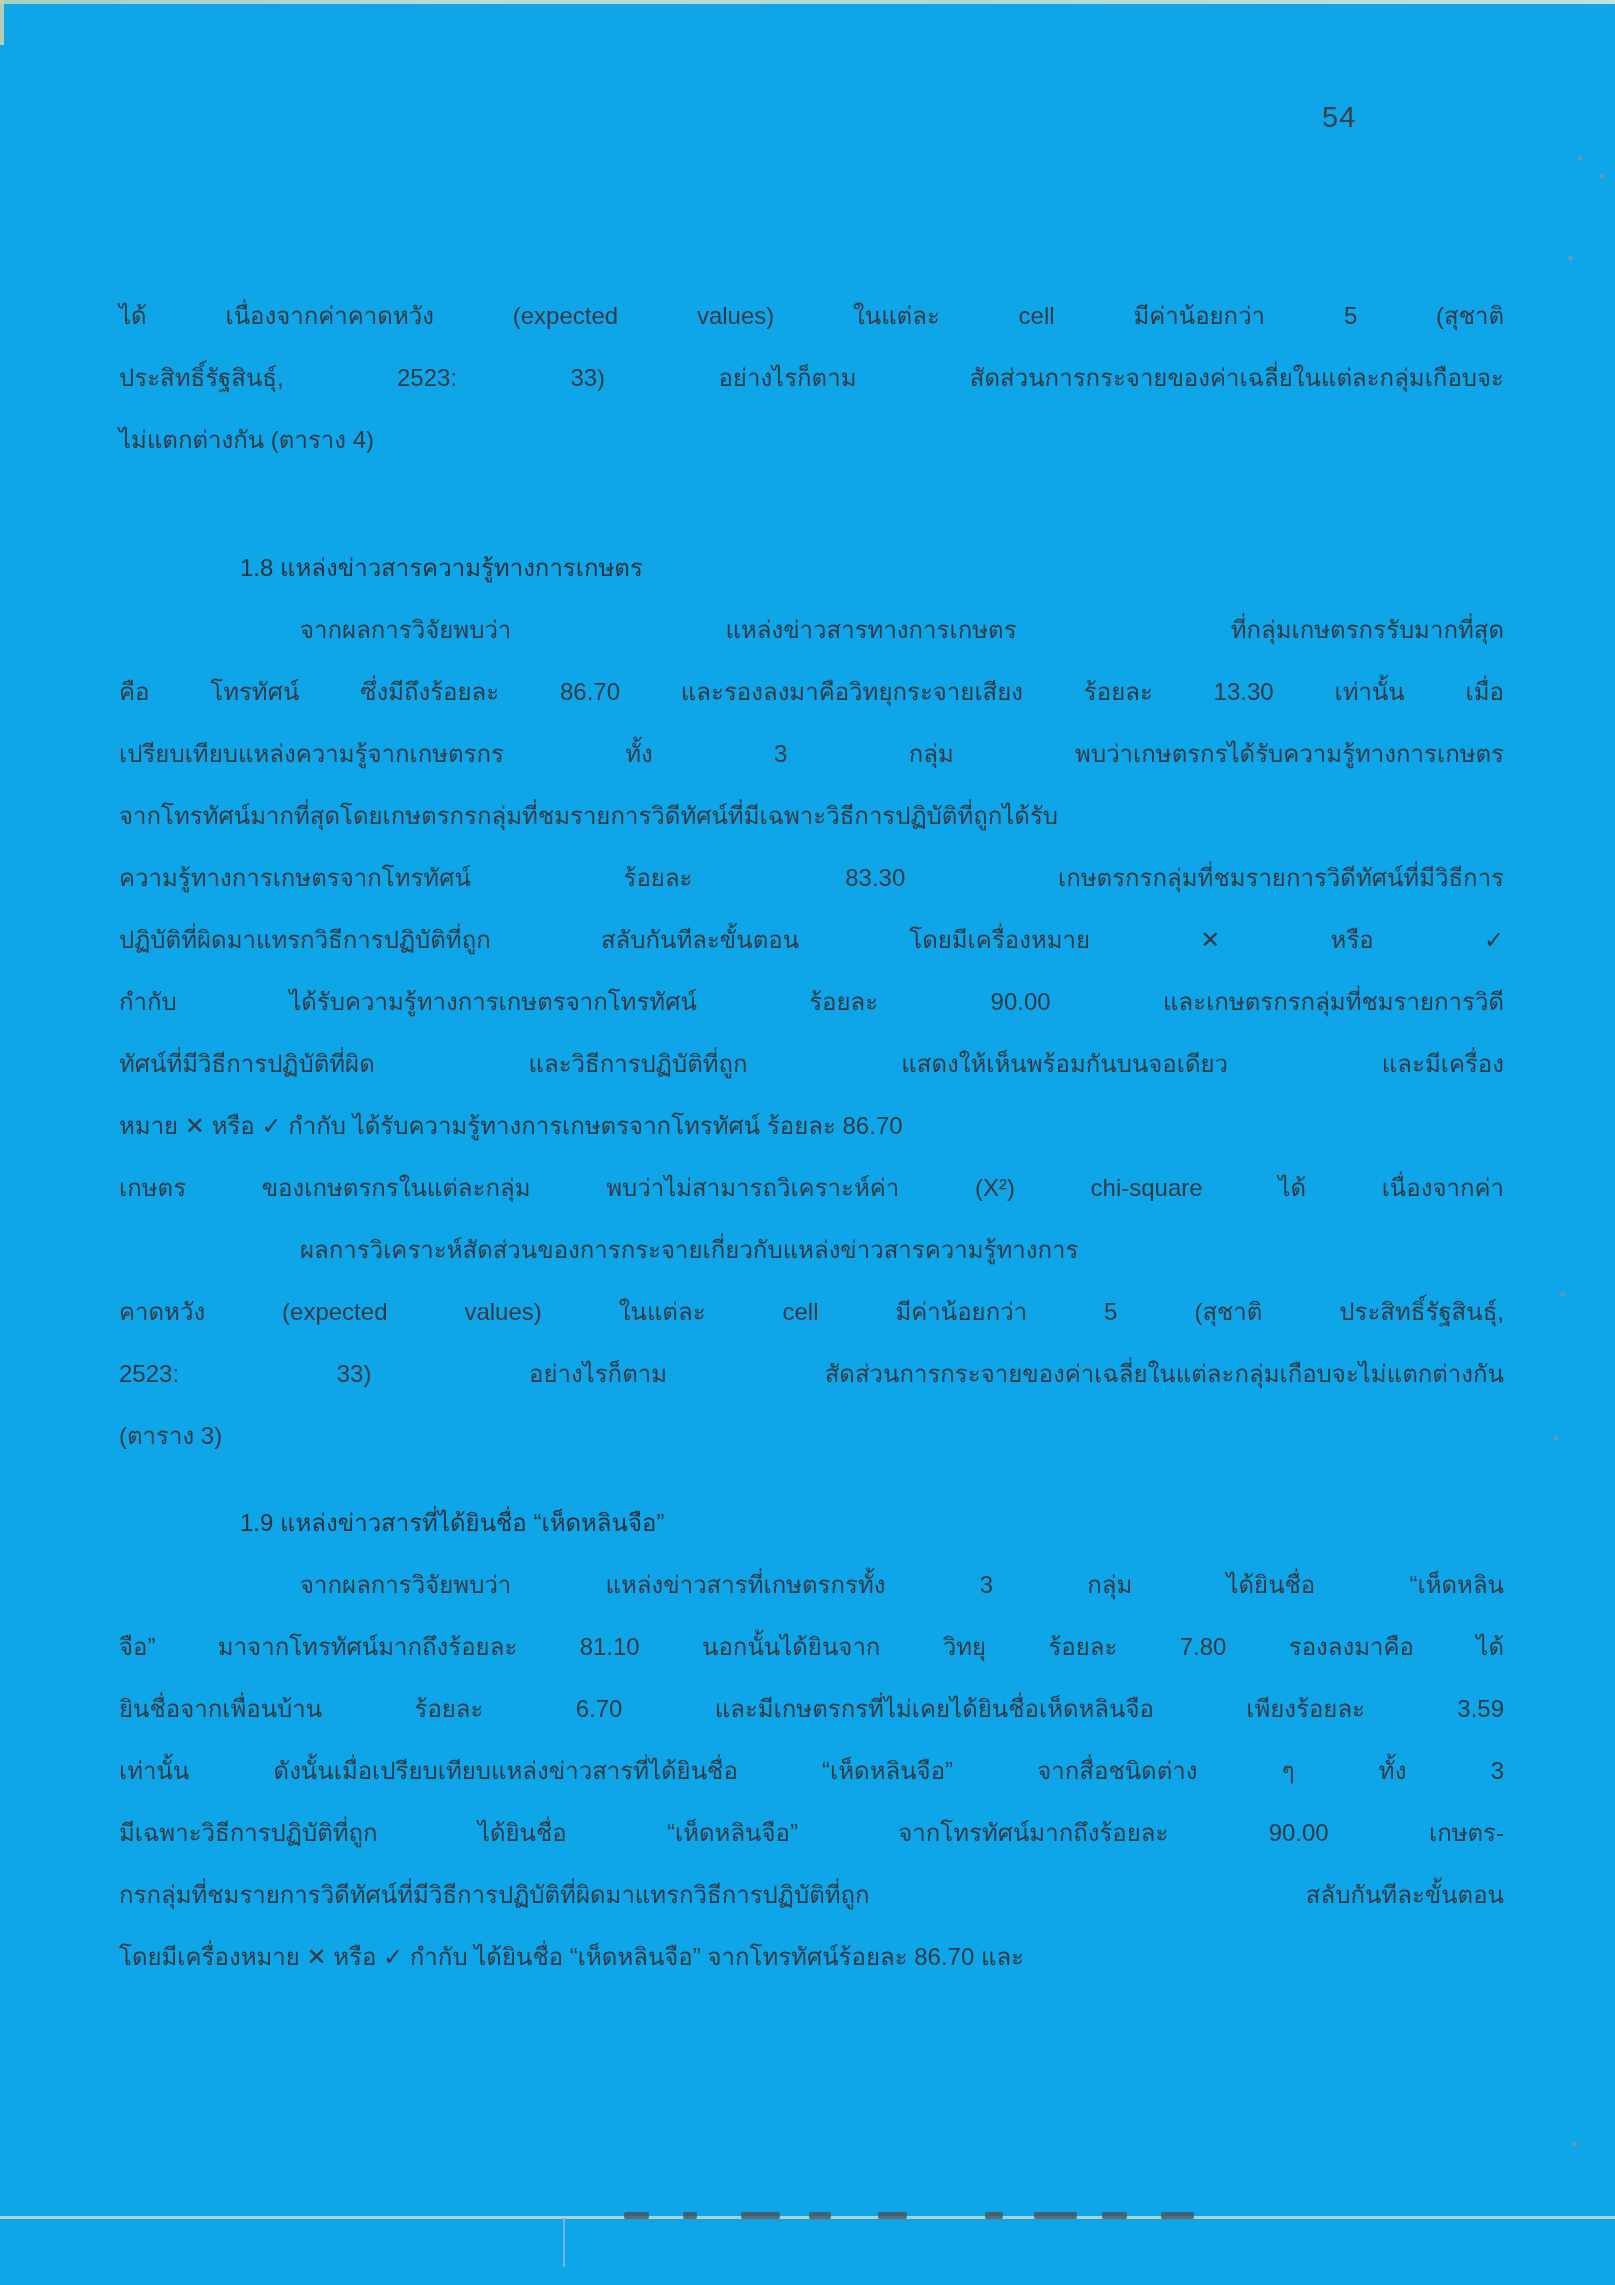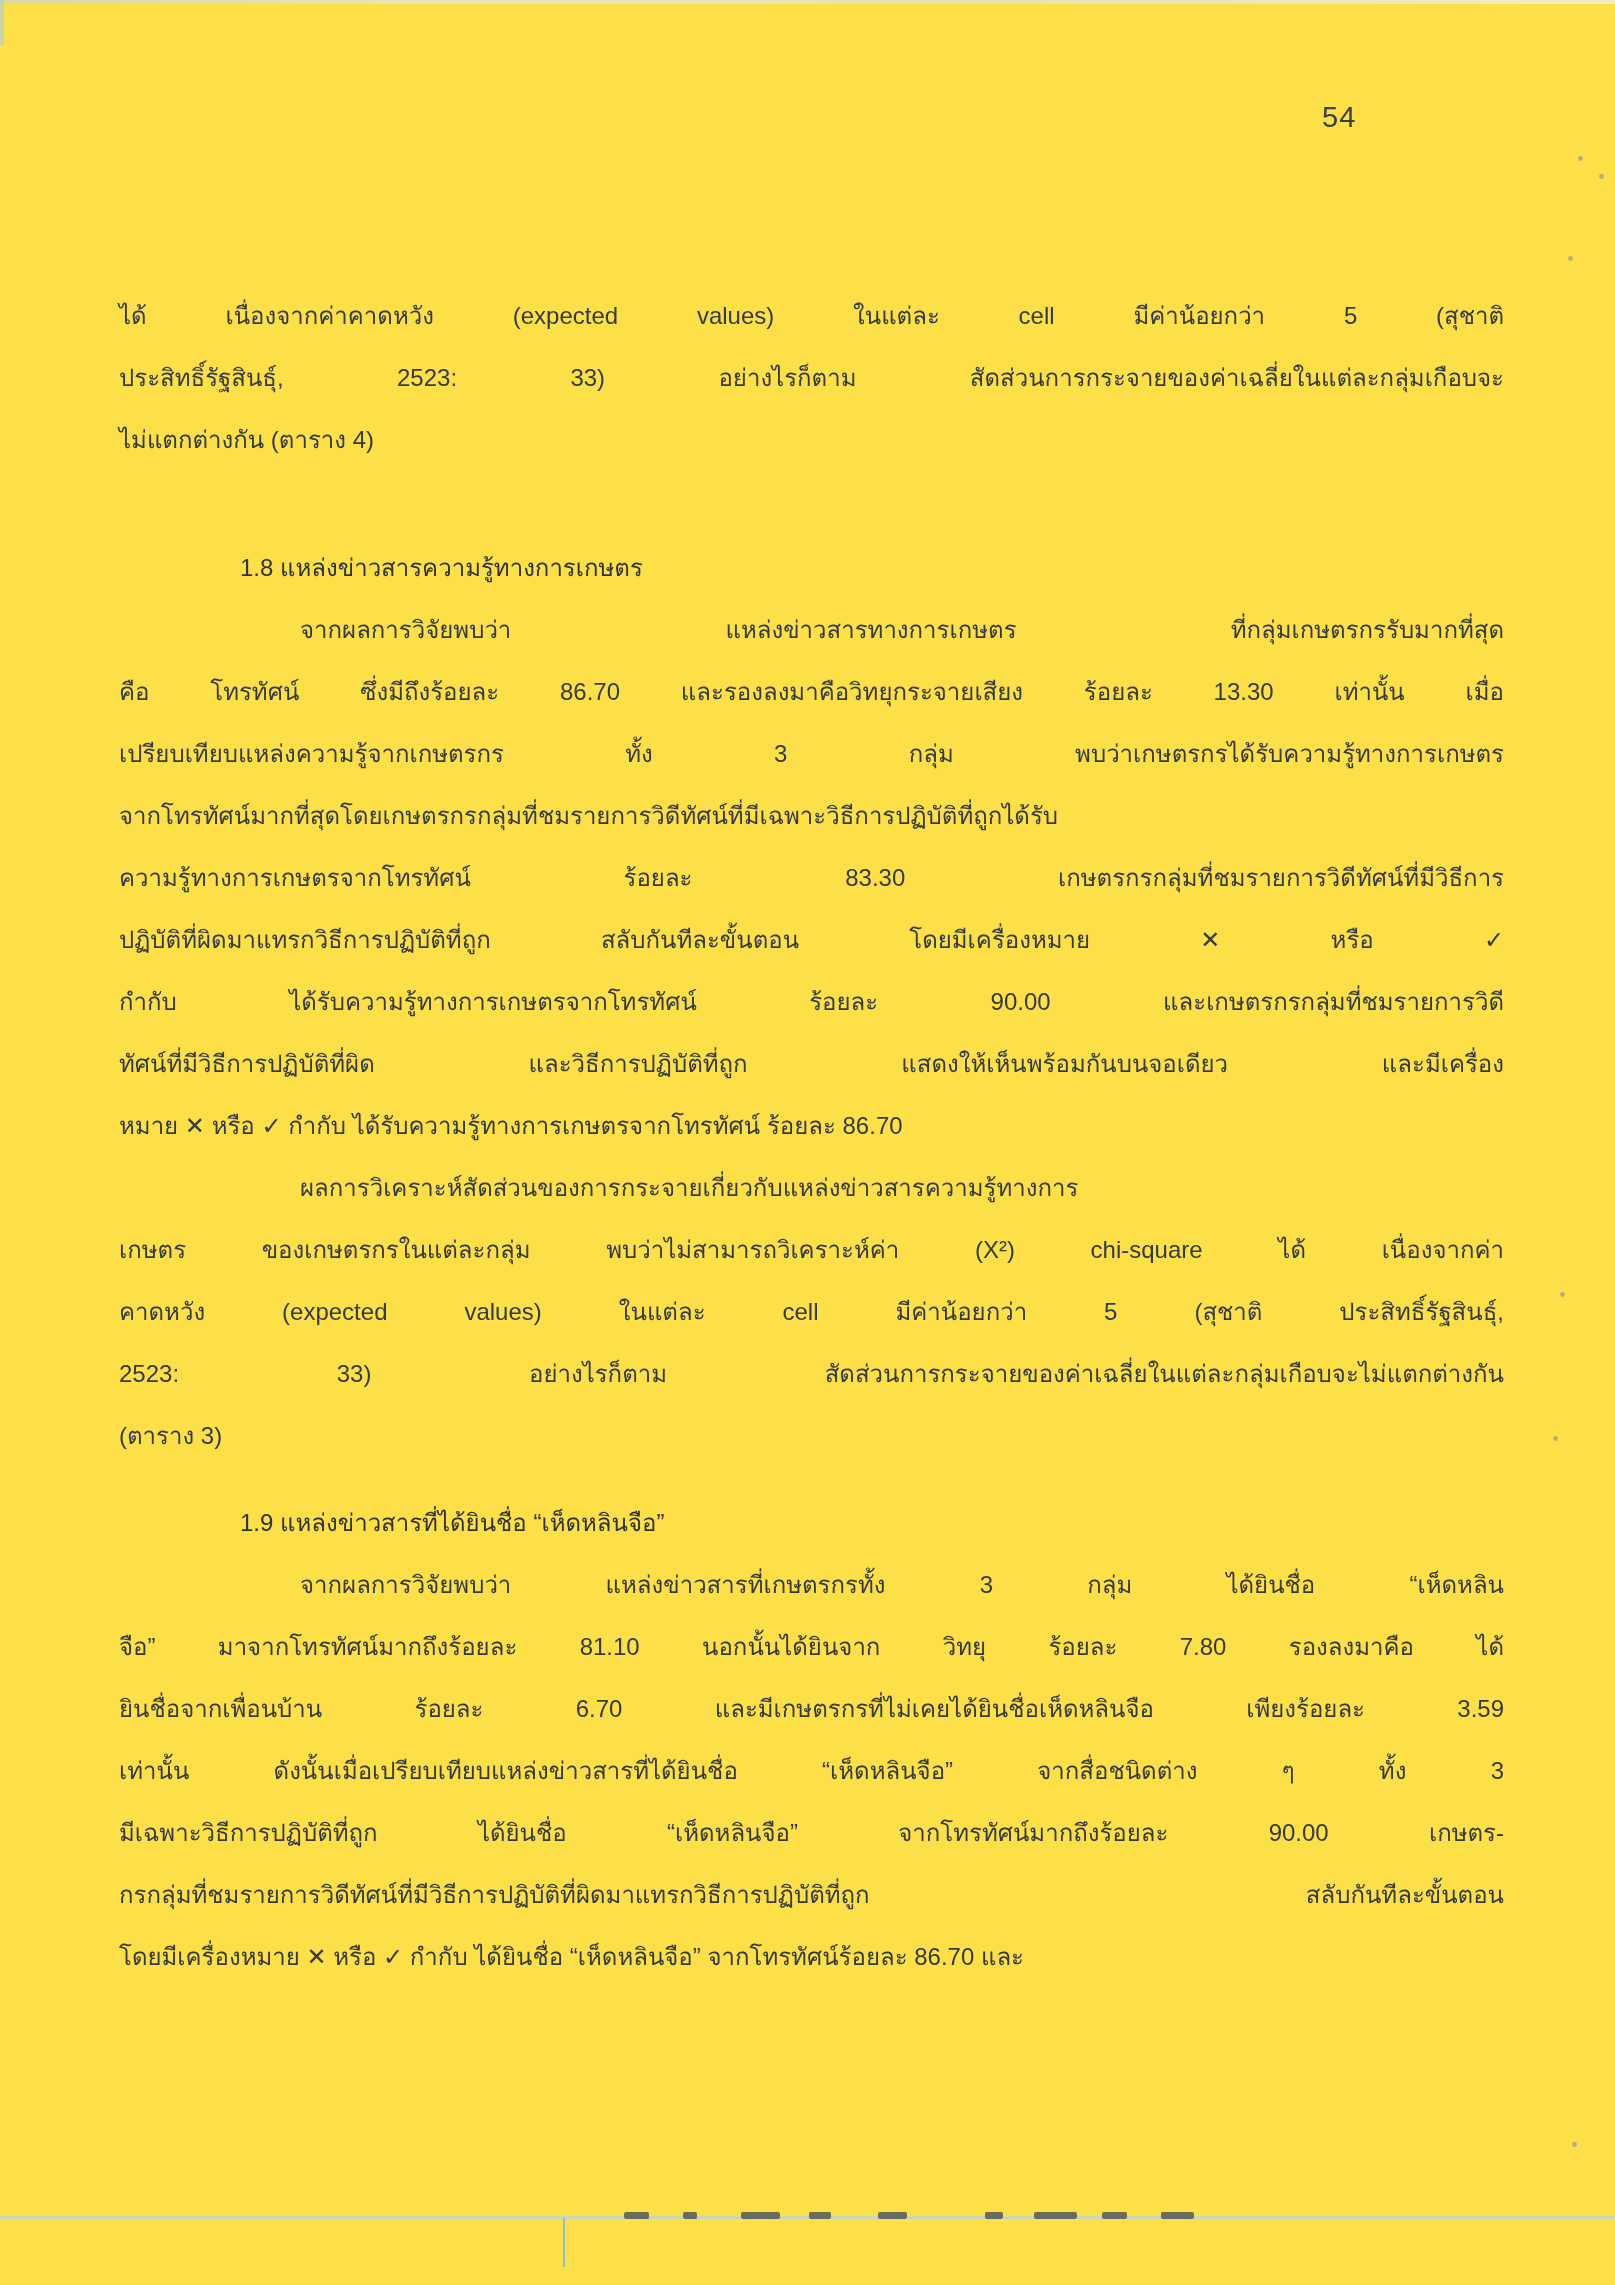--- a/index.html
+++ b/index.html
@@ -4,21 +4,21 @@
 <style>
   html, body {
     margin: 0;
     padding: 0;
     background: #fbfaf5;
   }
   .page {
     position: relative;
     width: 1615px;
     height: 2286px;
-    background: #fde047;
+    background: #0ea5e9;
     overflow: hidden;
     font-family: "Liberation Sans", "DejaVu Sans", sans-serif;
     color: #353b45;
   }
   .page-number {
     position: absolute;
     top: 101px;
     left: 1322px;
     font-size: 29px;
     letter-spacing: 1px;
@@ -123,22 +123,22 @@
       <div class="line">เปรียบเทียบแหล่งความรู้จากเกษตรกร ทั้ง 3 กลุ่ม พบว่าเกษตรกรได้รับความรู้ทางการเกษตร</div>
       <div class="line">จากโทรทัศน์มากที่สุดโดยเกษตรกรกลุ่มที่ชมรายการวิดีทัศน์ที่มีเฉพาะวิธีการปฏิบัติที่ถูกได้รับ</div>
       <div class="line">ความรู้ทางการเกษตรจากโทรทัศน์ ร้อยละ 83.30 เกษตรกรกลุ่มที่ชมรายการวิดีทัศน์ที่มีวิธีการ</div>
       <div class="line">ปฏิบัติที่ผิดมาแทรกวิธีการปฏิบัติที่ถูก สลับกันทีละขั้นตอน โดยมีเครื่องหมาย ✕ หรือ ✓</div>
       <div class="line">กำกับ ได้รับความรู้ทางการเกษตรจากโทรทัศน์ ร้อยละ 90.00 และเกษตรกรกลุ่มที่ชมรายการวิดี</div>
       <div class="line">ทัศน์ที่มีวิธีการปฏิบัติที่ผิด และวิธีการปฏิบัติที่ถูก แสดงให้เห็นพร้อมกันบนจอเดียว และมีเครื่อง</div>
       <div class="line no-just">หมาย ✕ หรือ ✓ กำกับ ได้รับความรู้ทางการเกษตรจากโทรทัศน์ ร้อยละ 86.70</div>
     </div>
 
     <div class="para">
+      <div class="line">เกษตร ของเกษตรกรในแต่ละกลุ่ม พบว่าไม่สามารถวิเคราะห์ค่า (X²) chi-square ได้ เนื่องจากค่า</div>
       <div class="line first-indent">ผลการวิเคราะห์สัดส่วนของการกระจายเกี่ยวกับแหล่งข่าวสารความรู้ทางการ</div>
-      <div class="line">เกษตร ของเกษตรกรในแต่ละกลุ่ม พบว่าไม่สามารถวิเคราะห์ค่า (X²) chi-square ได้ เนื่องจากค่า</div>
       <div class="line">คาดหวัง (expected values) ในแต่ละ cell มีค่าน้อยกว่า 5 (สุชาติ ประสิทธิ์รัฐสินธุ์,</div>
       <div class="line">2523: 33) อย่างไรก็ตาม สัดส่วนการกระจายของค่าเฉลี่ยในแต่ละกลุ่มเกือบจะไม่แตกต่างกัน</div>
       <div class="line no-just">(ตาราง 3)</div>
     </div>
 
     <div class="heading heading-19">1.9 แหล่งข่าวสารที่ได้ยินชื่อ “เห็ดหลินจือ”</div>
 
     <div class="para">
       <div class="line first-indent">จากผลการวิจัยพบว่า แหล่งข่าวสารที่เกษตรกรทั้ง 3 กลุ่ม ได้ยินชื่อ “เห็ดหลิน</div>
       <div class="line">จือ” มาจากโทรทัศน์มากถึงร้อยละ 81.10 นอกนั้นได้ยินจาก วิทยุ ร้อยละ 7.80 รองลงมาคือ ได้</div>

